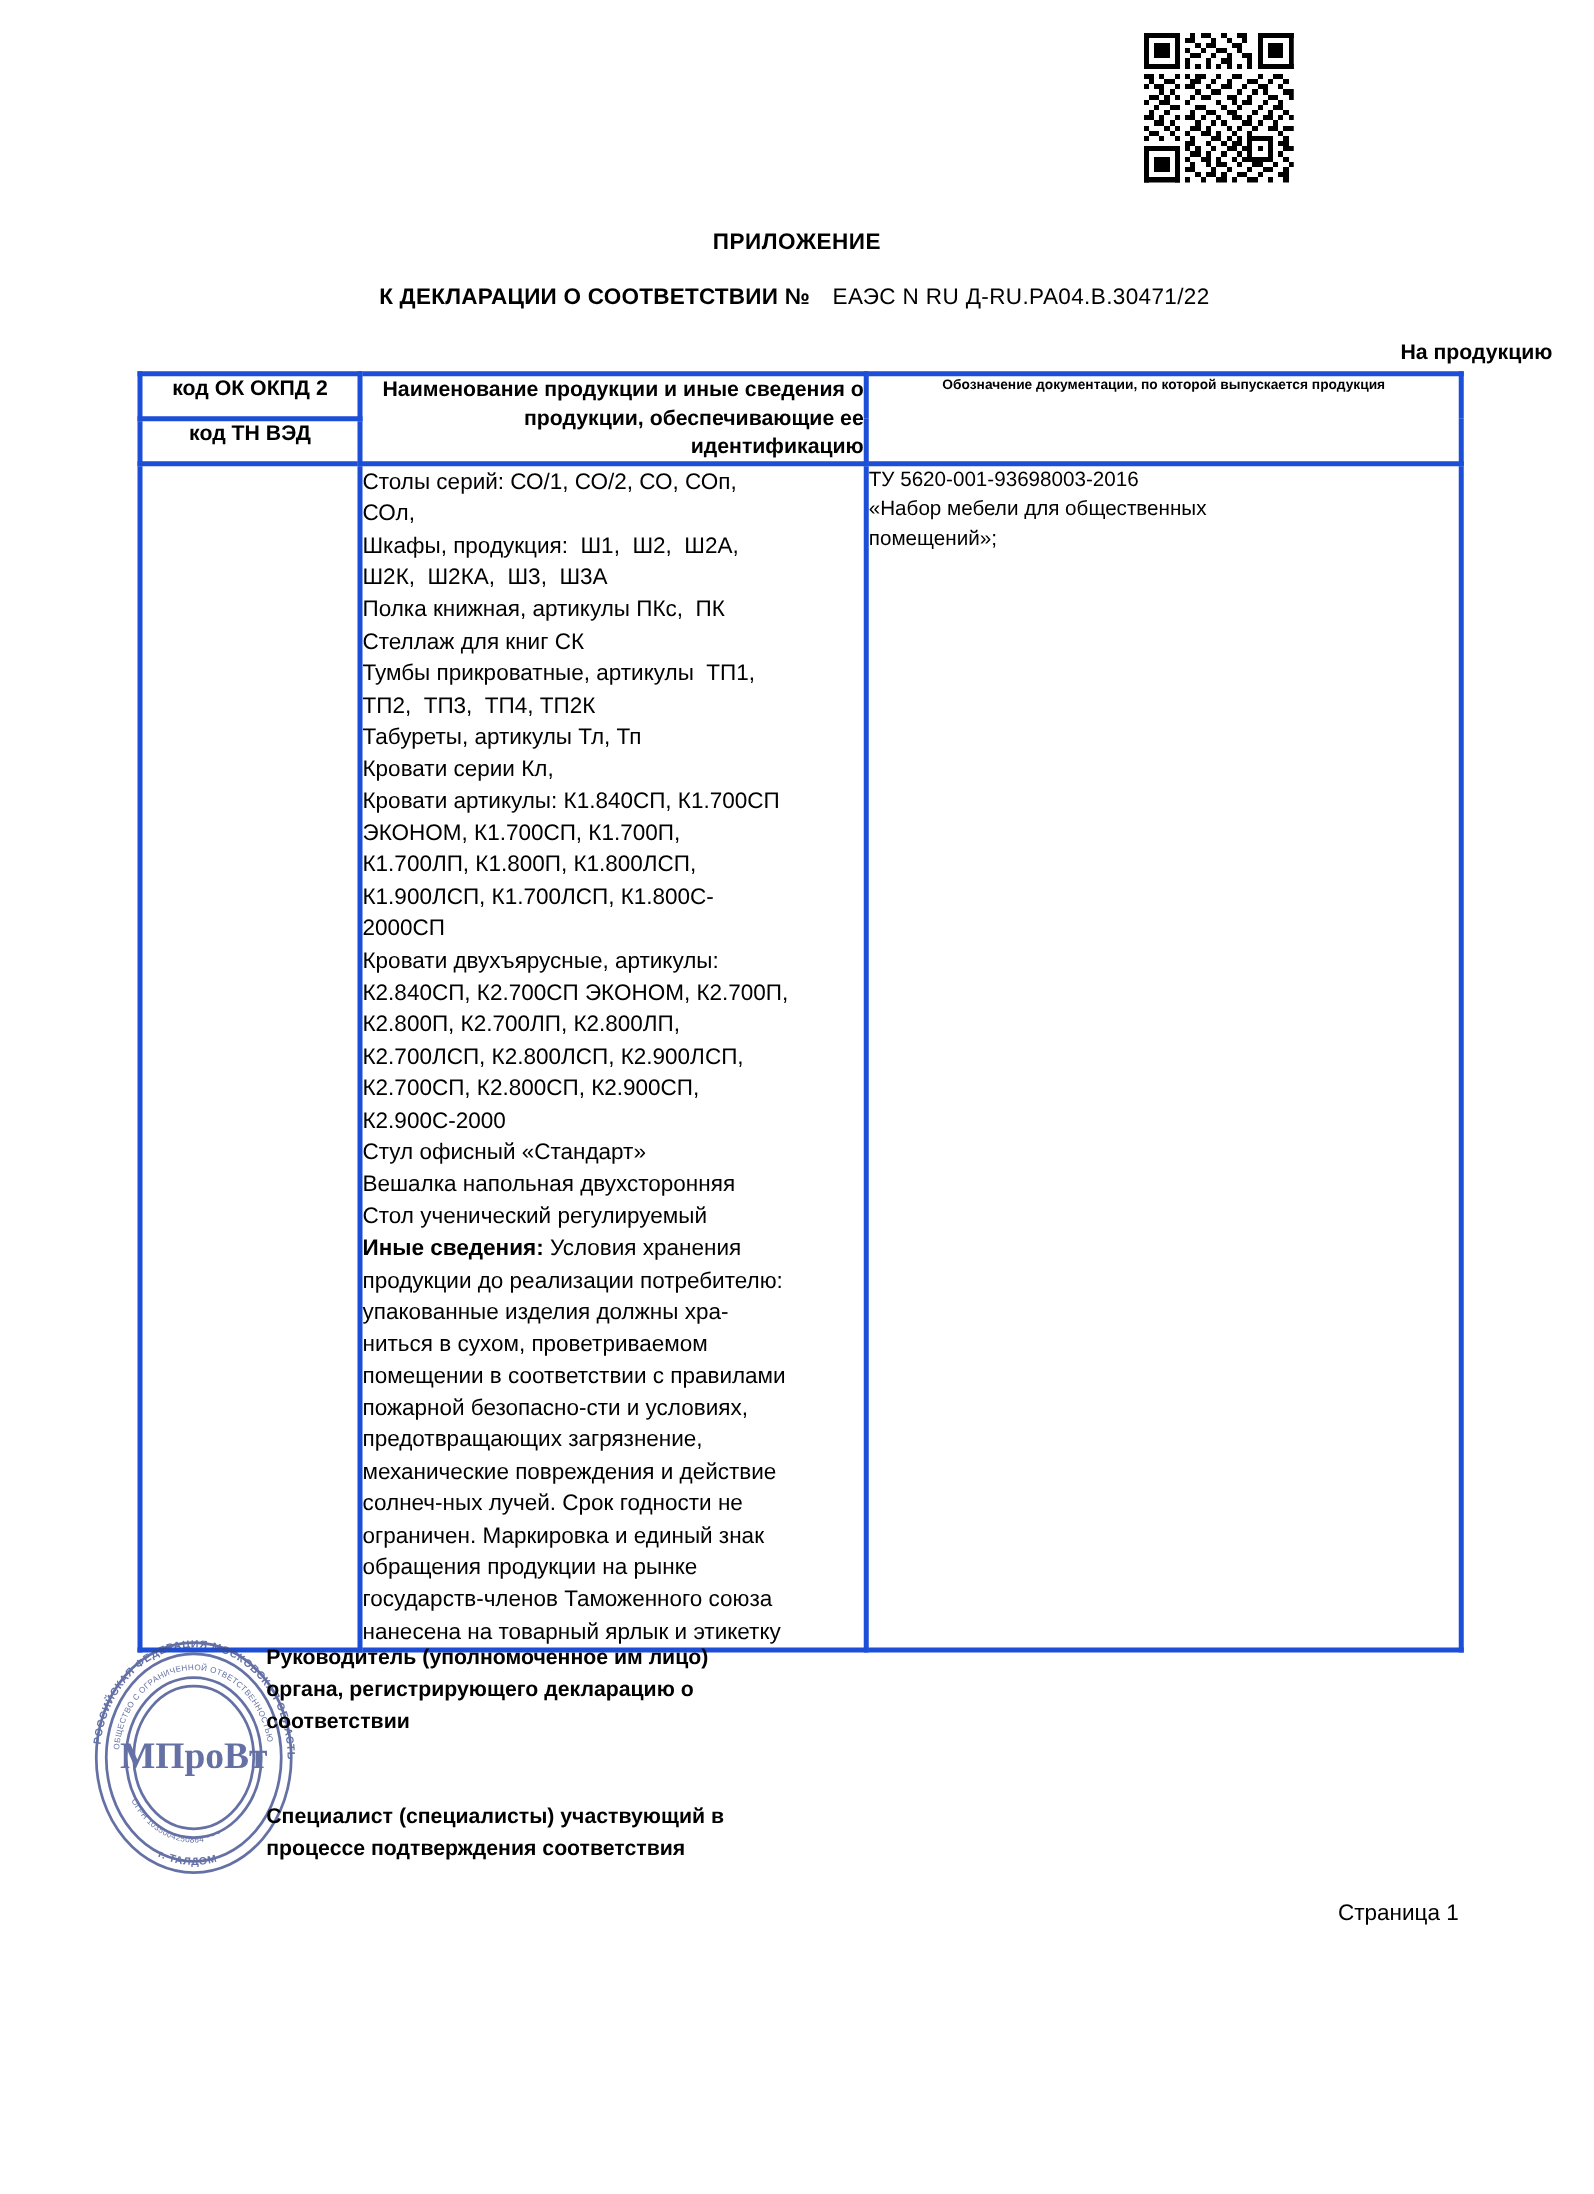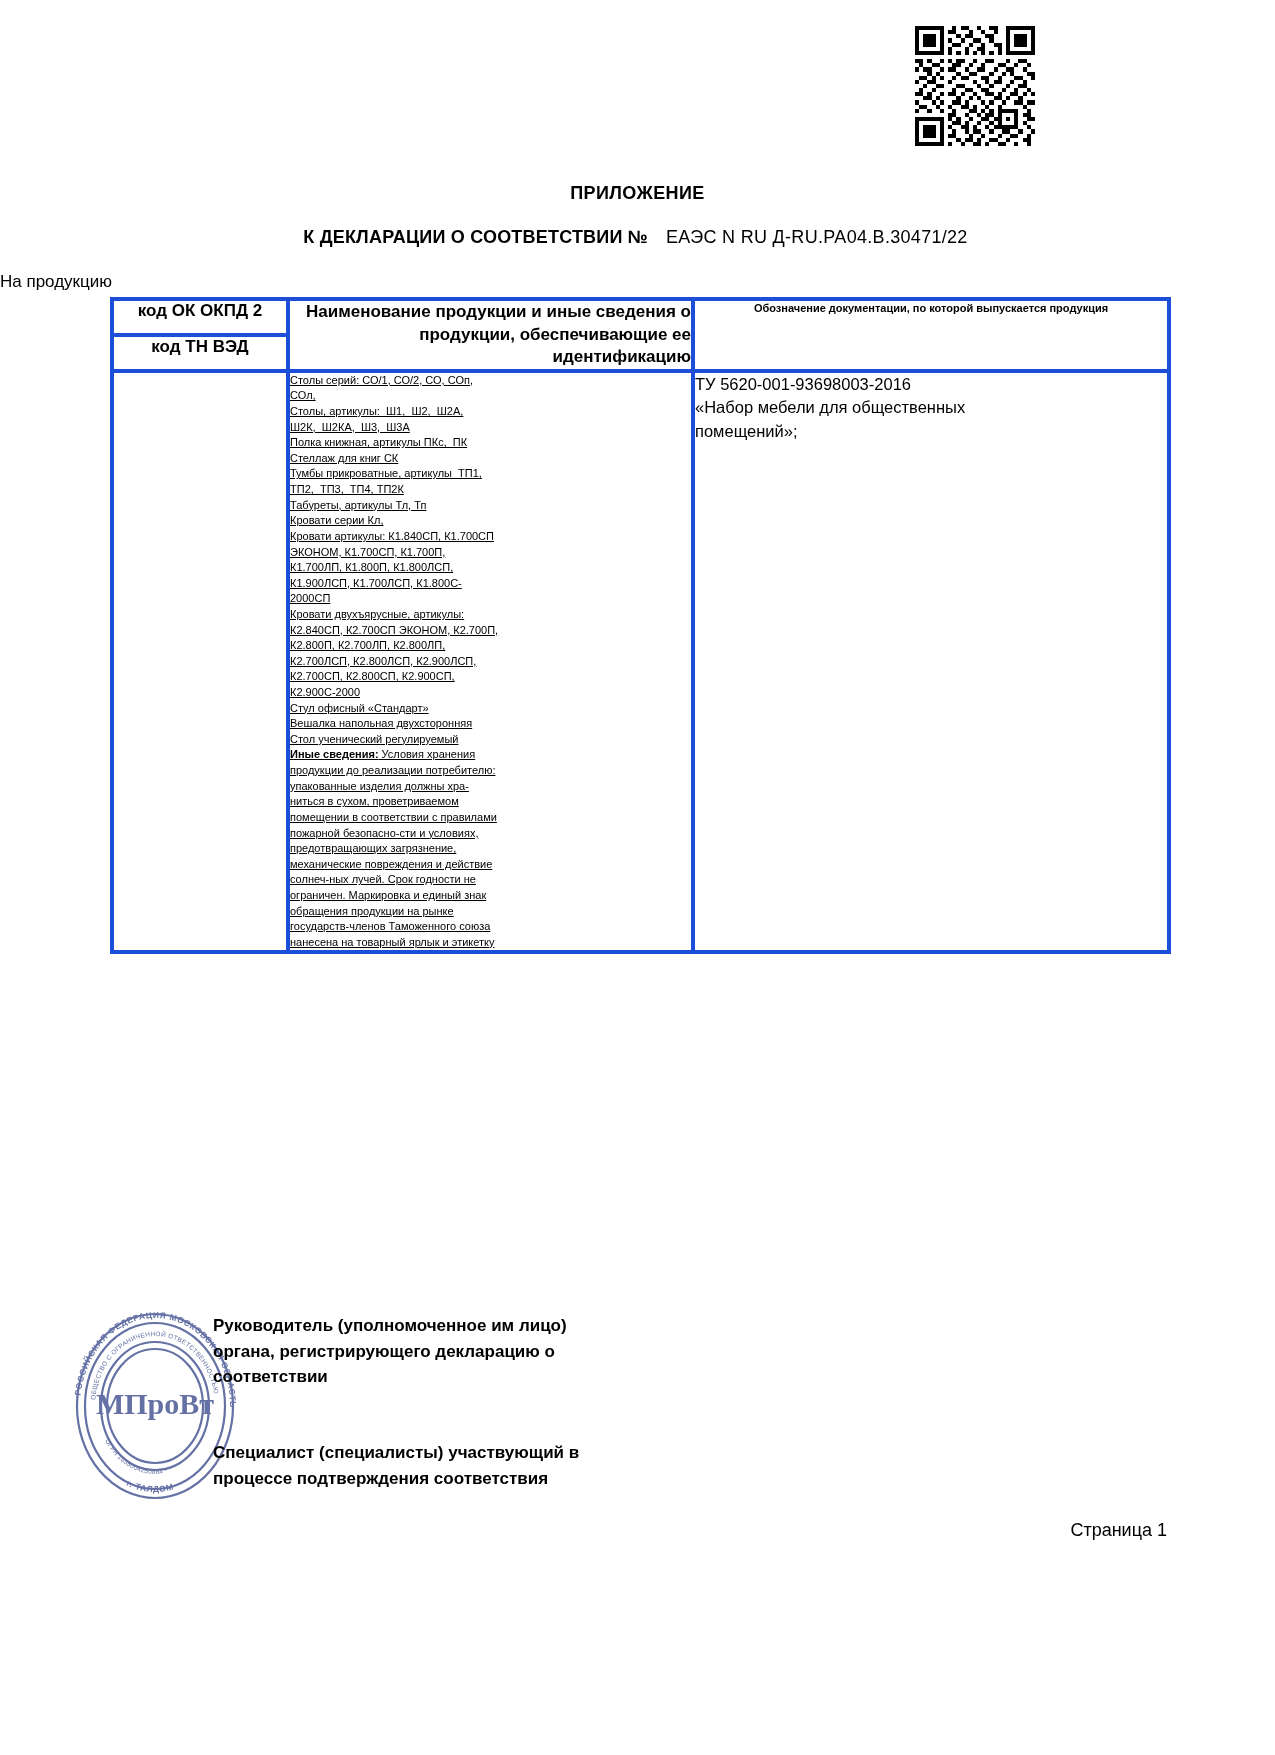--- a/index.html
+++ b/index.html
@@ -57,22 +57,23 @@
   .hdr-decl .num {
     font-weight: normal;
     margin-left: 18px;
     letter-spacing: 0.3px;
   }
   .hdr-sub {
     position: absolute;
     top: 272px;
     left: 0;
     width: 1242px;
-    text-align: left;
+    text-align: right;
     font-size: 17px;
+    font-weight: bold;
   }
 
   
   .tbl {
     position: absolute;
     left: 110px;
     top: 297px;
     width: 1057px;
     border-collapse: collapse;
     table-layout: fixed;
@@ -104,24 +105,23 @@
   .th-c {
     text-align: center;
     font-weight: bold;
     font-size: 11px;
     line-height: 1.33;
     padding: 9px 10px;
     vertical-align: middle;
   }
 
   .cell-body {
-    font-size: 11px;
+    font-size: 18px;
     line-height: 1.42;
     padding: 10px 10px 14px 10px;
-    text-decoration: underline;
   }
   .cell-body .ln { white-space: pre-wrap; }
   .cell-body .b { font-weight: bold; }
 
   .cell-doc {
     font-size: 16.5px;
     line-height: 1.42;
     padding: 10px 12px;
     margin-top: 40px;
   }
@@ -416,21 +416,21 @@
       </tr>
       <tr>
         <td class="th-a2">код ТН ВЭД</td>
       </tr>
       <tr>
         <td class="cell-codes"></td>
         <td class="cell-body">
           <div>
             <div class="ln">Столы серий: СО/1, СО/2, СО, СОп,</div>
             <div class="ln">СОл,</div>
-            <div class="ln">Столы, артикулы:  Ш1,  Ш2,  Ш2А,</div>
+            <div class="ln">Шкафы, продукция:  Ш1,  Ш2,  Ш2А,</div>
             <div class="ln">Ш2К,  Ш2КА,  Ш3,  Ш3А</div>
             <div class="ln">Полка книжная, артикулы ПКс,  ПК</div>
             <div class="ln">Стеллаж для книг СК</div>
             <div class="ln">Тумбы прикроватные, артикулы  ТП1,</div>
             <div class="ln">ТП2,  ТП3,  ТП4, ТП2К</div>
             <div class="ln">Табуреты, артикулы Тл, Тп</div>
             <div class="ln">Кровати серии Кл,</div>
             <div class="ln">Кровати артикулы: К1.840СП, К1.700СП</div>
             <div class="ln">ЭКОНОМ, К1.700СП, К1.700П,</div>
             <div class="ln">К1.700ЛП, К1.800П, К1.800ЛСП,</div>

